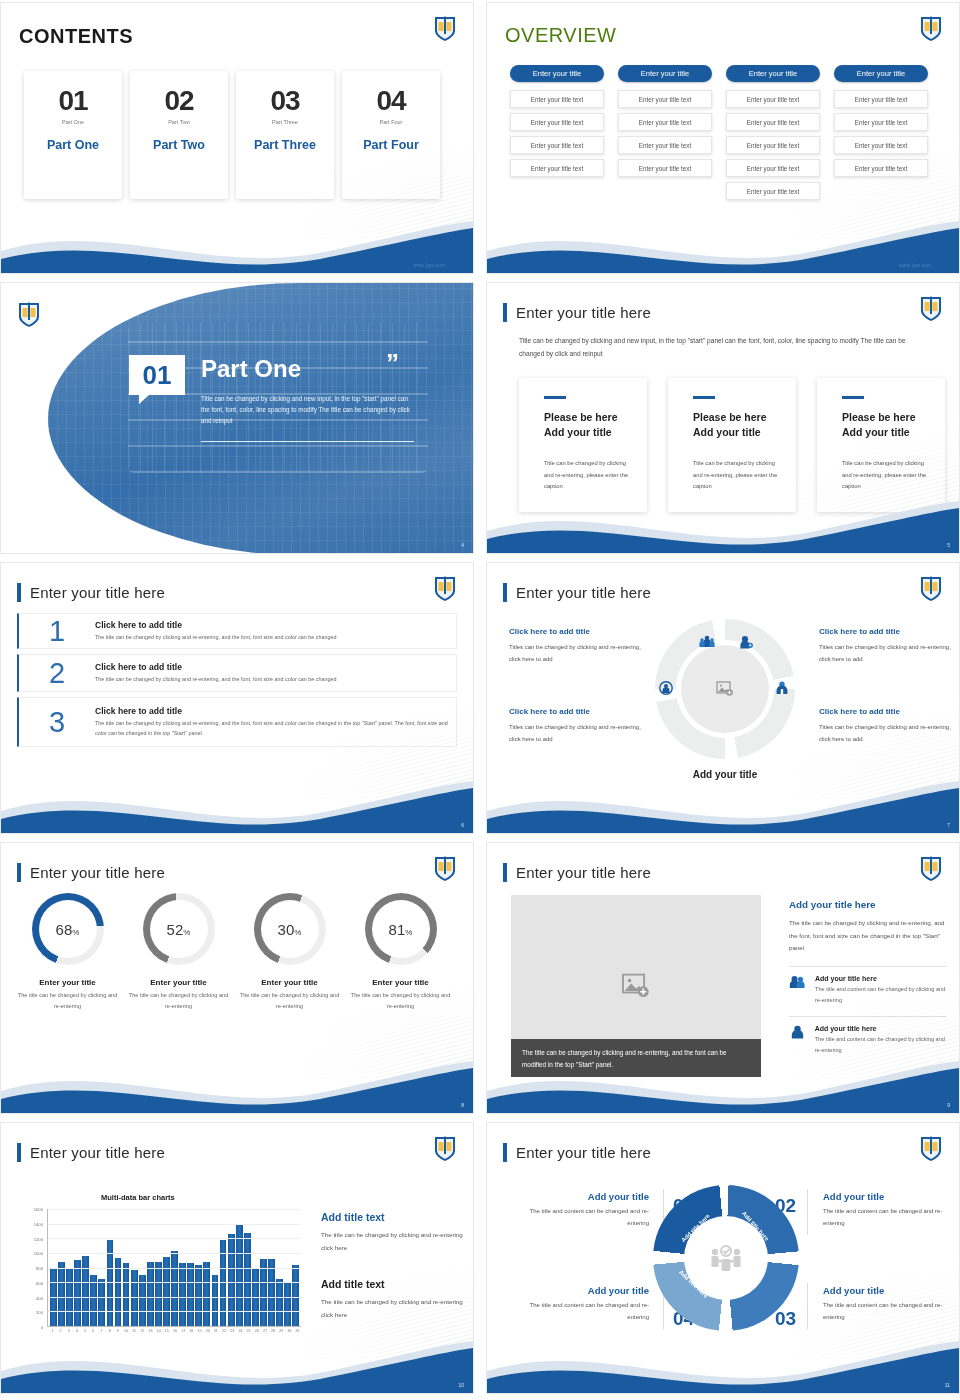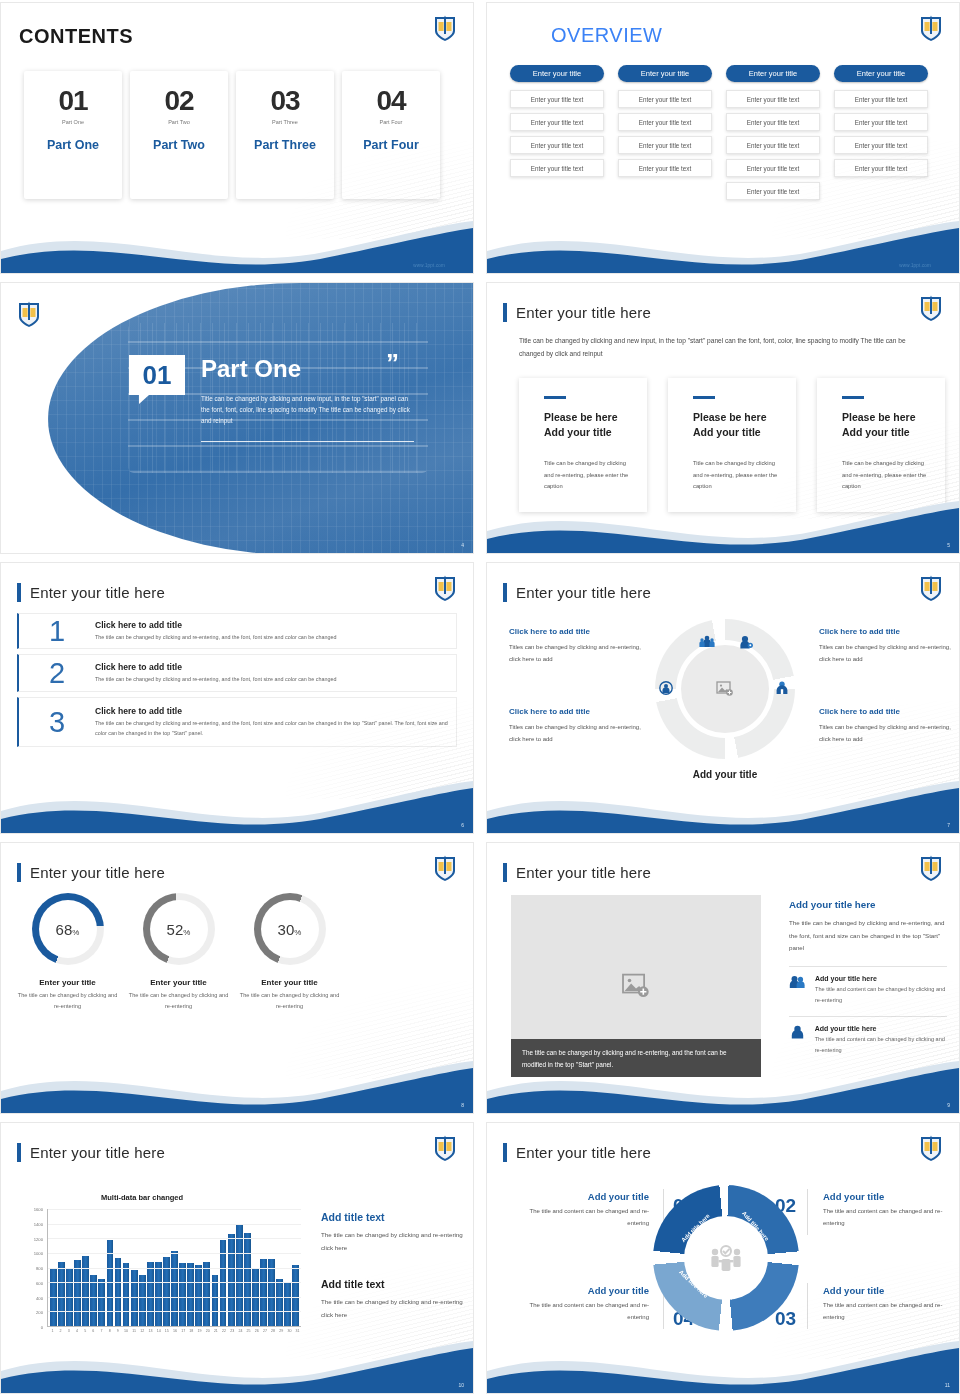--- a/index.html
+++ b/index.html
@@ -52,21 +52,21 @@
   .s1 .card {
     width: 98px; height: 128px; background:#fff;
     box-shadow: 0 1px 5px rgba(0,0,0,.17);
     border-radius: 2px; text-align:center; padding-top: 16px;
   }
   .s1 .card .num { font-size: 28px; font-weight: bold; color:#2d2d2d; line-height:1; letter-spacing:-1px;}
   .s1 .card .sub { font-size: 5.5px; color:#777; margin-top: 4px; }
   .s1 .card .lbl { font-size: 12.5px; font-weight:bold; color:#1A5A9E; margin-top: 13px;}
 
   
-  .s2 .bigtitle { position:absolute; left:18px; top:21px; font-size:20px; color:#3b82f6; letter-spacing:.5px;margin-left:46px;}
+  .s2 .bigtitle { position:absolute; left:18px; top:21px; font-size:20px; color:#4d7c0f; letter-spacing:.5px;}
   .s2 .cols { position:absolute; left:22px; top:62px; display:flex; gap:12px;}
   .s2 .col { width:96px; display:flex; flex-direction:column; align-items:center; gap:5px;}
   .s2 .pill {
     width:94px; height:17px; border-radius:9px; background:#1A5A9E;
     color:#fff; font-size:7.5px; display:flex; align-items:center; justify-content:center;
     box-shadow:0 1px 2px rgba(0,0,0,.25); margin-bottom:3px;
   }
   .s2 .box {
     width:94px; height:18px; background:#fff; border:1px solid #e6e6e6;
     box-shadow:0 1px 3px rgba(0,0,0,.13);
@@ -502,20 +502,29 @@
       </div>
       <div class="item">
         <div class="dn" id="dn2" style="background: conic-gradient(from 200deg, rgb(122, 122, 122) 0deg, rgb(122, 122, 122) 180deg, rgb(238, 238, 238) 180deg, rgb(238, 238, 238) 360deg);">
             <div class="inner">
               <div class="val"><span>30</span><span class="pc">%</span></div>
             </div>
           </div>
         <div class="ih">Enter your title</div>
         <div class="ip">The title can be changed by clicking and re-entering</div>
       </div>
+      <div class="item">
+        <div class="dn" id="dn3" style="background: conic-gradient(from 200deg, rgb(122, 122, 122) 0deg, rgb(122, 122, 122) 291.6deg, rgb(238, 238, 238) 291.6deg, rgb(238, 238, 238) 360deg);">
+            <div class="inner">
+              <div class="val"><span>81</span><span class="pc">%</span></div>
+            </div>
+          </div>
+        <div class="ih">Enter your title</div>
+        <div class="ip">The title can be changed by clicking and re-entering</div>
+      </div>
     </div>
     <div class="texture"></div>
     <svg class="wave" viewBox="0 0 474 62" preserveAspectRatio="none">
       <path d="M0,40 C110,8 210,66 330,40 C400,25 440,14 474,10 L474,62 L0,62 Z" fill="#d9e4ee"></path>
       <path d="M0,48 C110,20 210,72 330,46 C400,32 440,22 474,17 L474,62 L0,62 Z" fill="#1A5A9E"></path>
     </svg>
     <div class="pagenum">8</div>
     <svg class="logo" viewBox="0 0 24 28">
       <path d="M2,2 H22 V16 C22,22 12,26 12,26 C12,26 2,22 2,16 Z" fill="#1A5A9E"></path>
       <path d="M4,4 H20 V15.5 C20,20.5 12,23.8 12,23.8 C12,23.8 4,20.5 4,15.5 Z" fill="#eef3f8"></path>
@@ -585,21 +594,21 @@
       <path d="M5.5,7 H10.6 V16 H5.5 Z M13.4,7 H18.5 V16 H13.4 Z" fill="#f2c14a"></path>
       <path d="M12,0.5 L13,3 L11,3 Z" fill="#1A5A9E"></path>
     </svg>
   </div>
 
   <div class="slide s9">
     <div class="title-bar">
       <span class="tick"></span>
       <span class="ttxt">Enter your title here</span>
     </div>
-    <div class="chtitle">Multi-data bar changed</div>
+    <div class="chtitle">Multi-data bar charts</div>
     <div class="chart">
       <div class="yax" id="s9-yax">
           <div class="ytick" style="top: 100%;">0</div>
           <div class="ytick" style="top: 87.5%;">200</div>
           <div class="ytick" style="top: 75%;">400</div>
           <div class="ytick" style="top: 62.5%;">600</div>
           <div class="ytick" style="top: 50%;">800</div>
           <div class="ytick" style="top: 37.5%;">1000</div>
           <div class="ytick" style="top: 25%;">1200</div>
           <div class="ytick" style="top: 12.5%;">1400</div>

